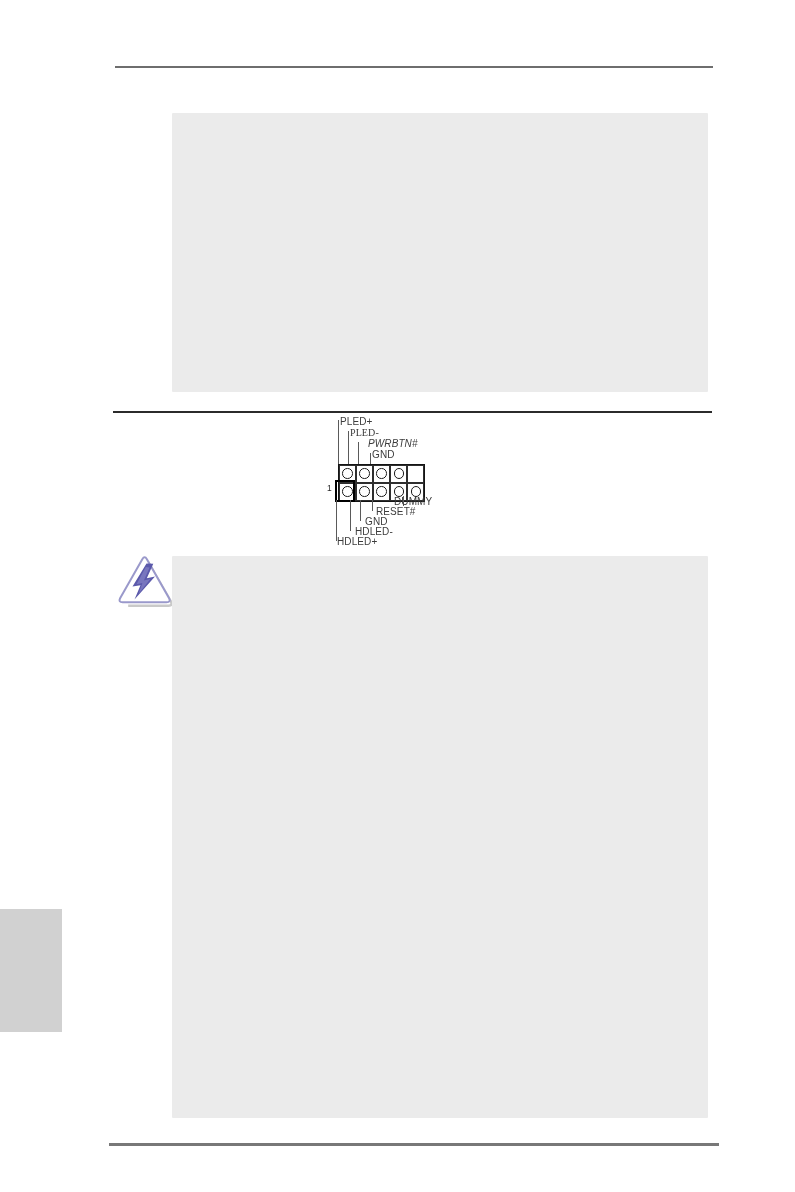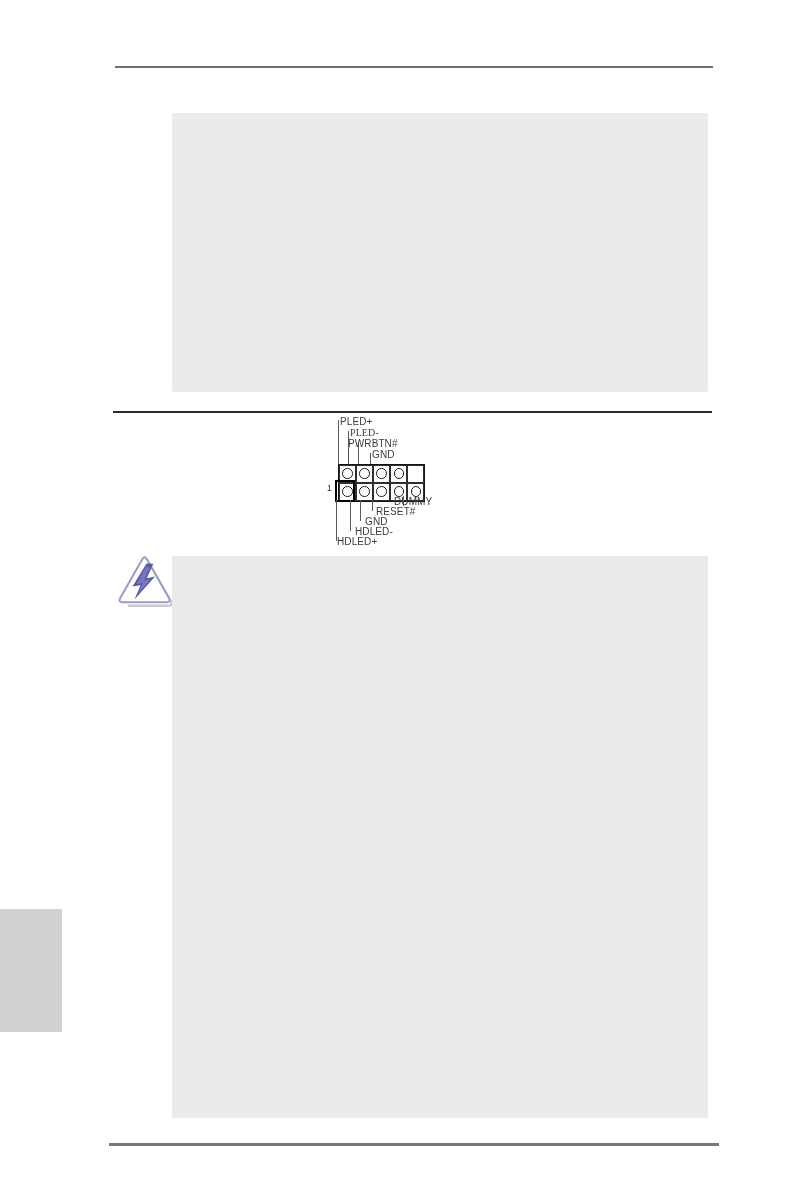--- a/index.html
+++ b/index.html
@@ -23,21 +23,21 @@
   .diagram{position:absolute;left:320px;top:414px;width:150px;height:140px;}
   .pin-label{
     position:absolute;
     font-size:10px;line-height:8px;letter-spacing:0.1px;
     color:#3c3c3c;white-space:nowrap;
   }
   .connector{position:absolute;width:1px;background:#5a5a5a;}
   
   .tl0{left:20px;top:4px;}   .tc0{left:18px;top:6px;height:44px;}
   .tl1{left:30px;top:15px;font-family:Liberation Serif, serif;}  .tc1{left:28px;top:17px;height:33px;}
-  .tl2{left:28px;top:25.5px;}.tc2{left:38px;top:27.5px;height:22.5px;}
+  .tl2{left:48px;top:25.5px;font-style:italic;}.tc2{left:38px;top:27.5px;height:22.5px;}
   .tl3{left:52px;top:36.5px;}.tc3{left:50px;top:38.5px;height:11.5px;}
   
   .bl0{left:74px;top:84px;}   .bc0{left:83px;top:82px;height:10px;}
   .bl1{left:56px;top:94px;} .bc1{left:52px;top:85.5px;height:11px;}
   .bl2{left:45px;top:104px;}  .bc2{left:40px;top:85.5px;height:21px;}
   .bl3{left:35px;top:114px;}  .bc3{left:30px;top:85.5px;height:31px;}
   .bl4{left:17px;top:124px;text-align:right;}  .bc4{left:16px;top:85.5px;height:41px;}
 
   .pin-grid{
     position:absolute;left:18px;top:49.5px;

